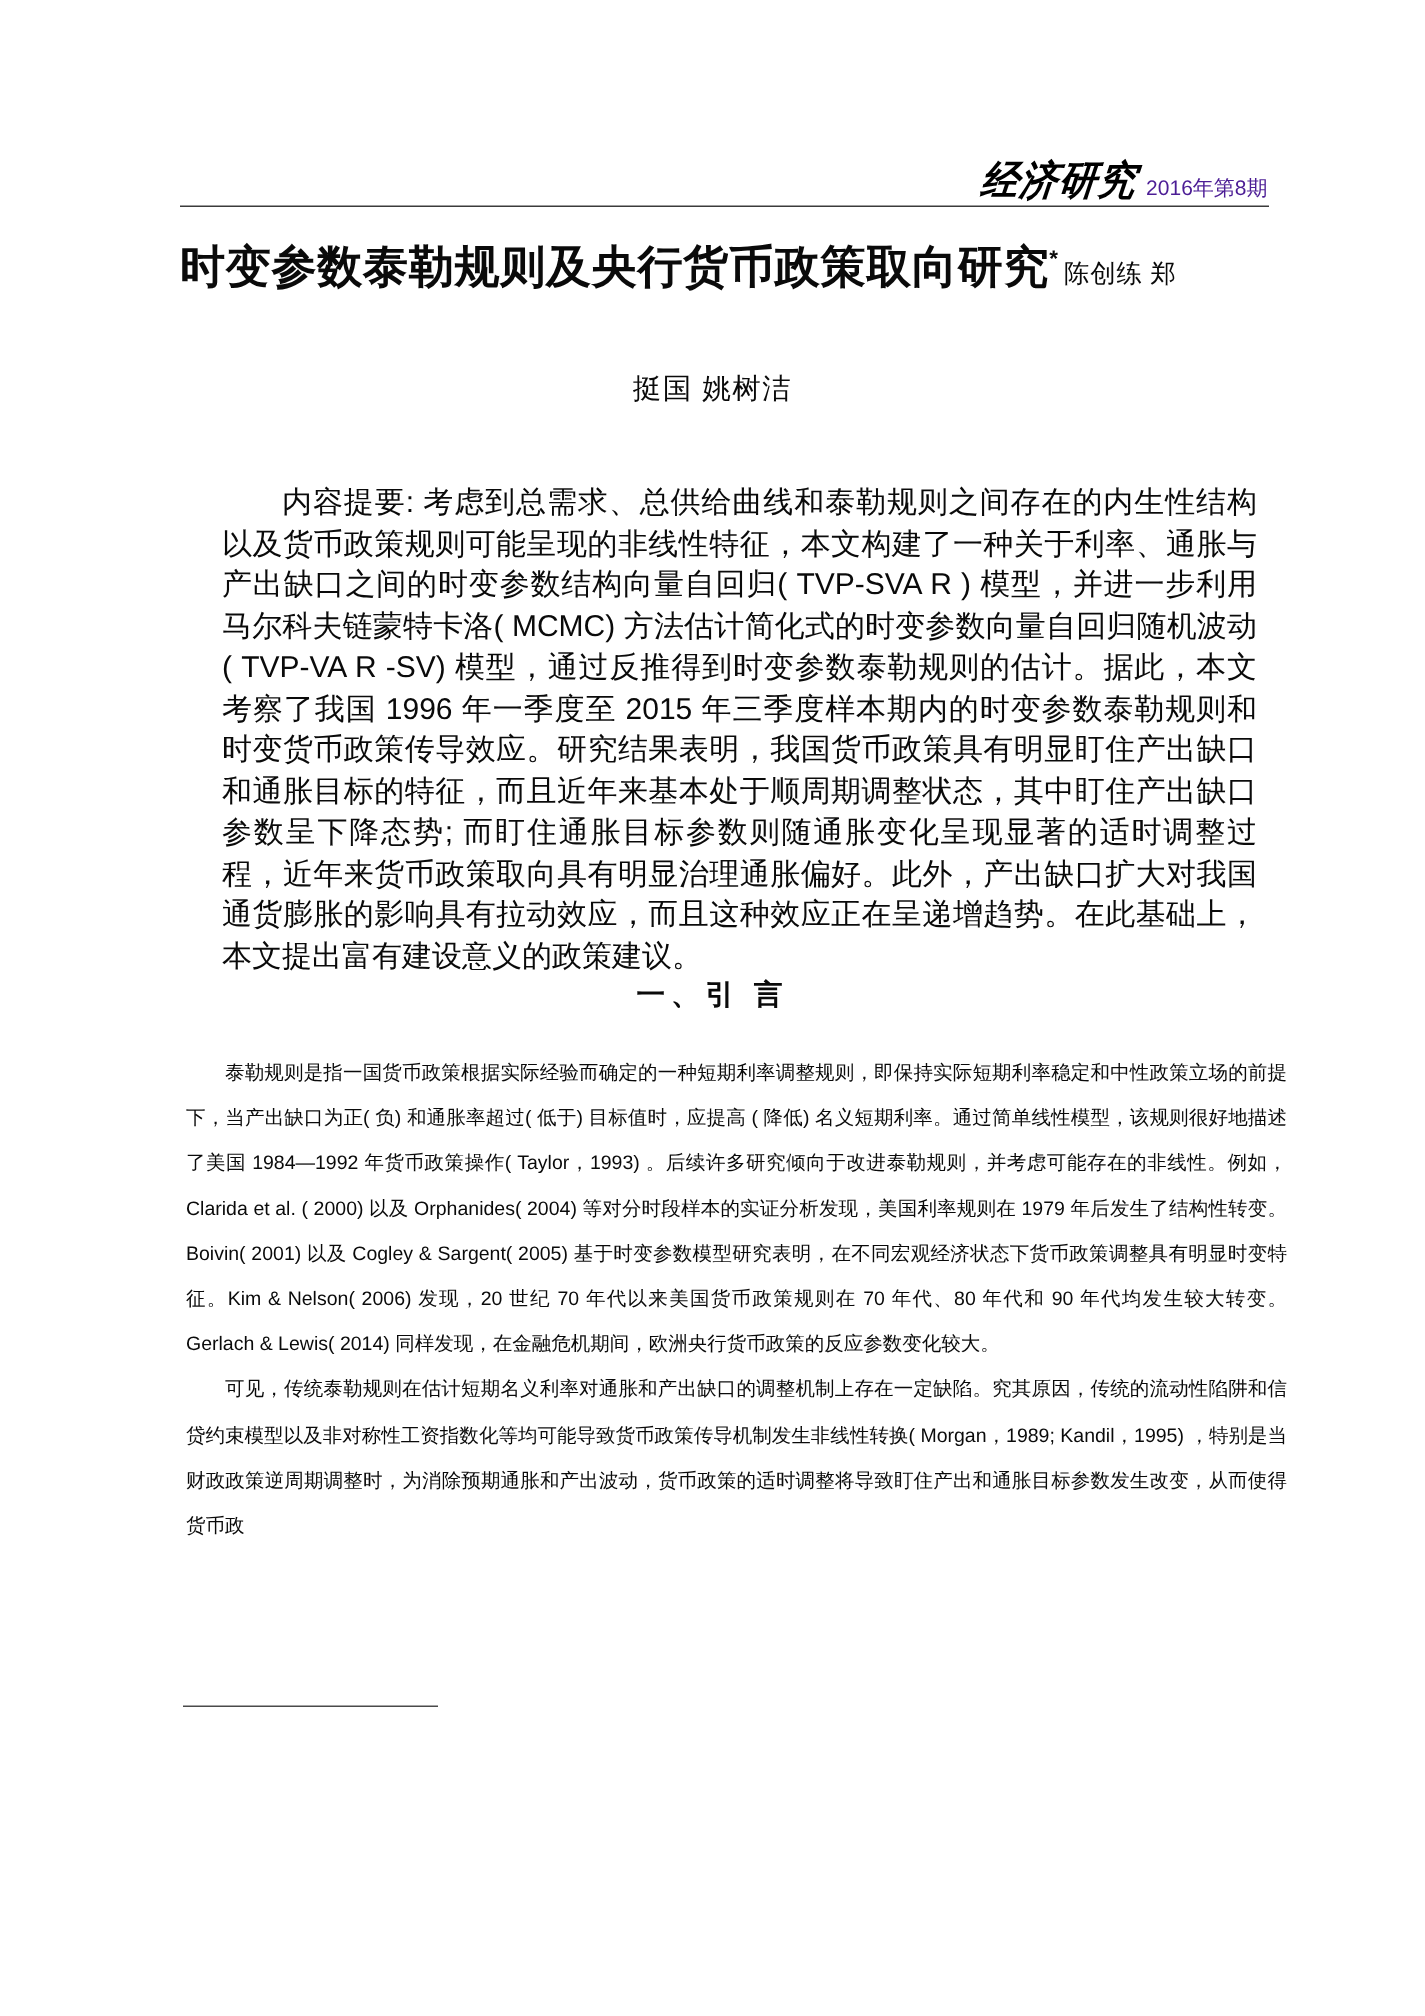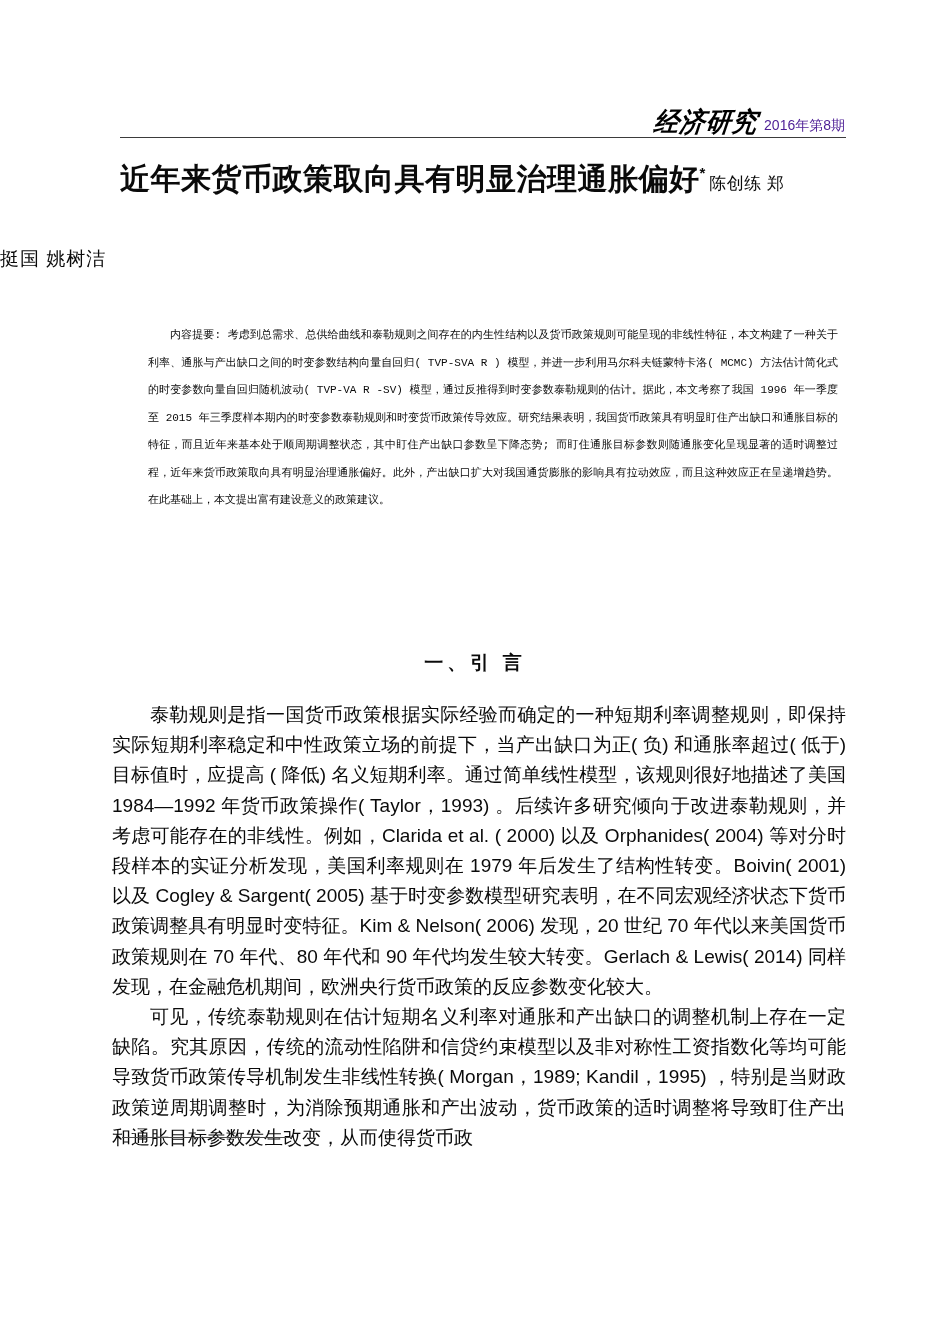--- a/index.html
+++ b/index.html
@@ -88,36 +88,35 @@
     font-size: 17px;
     margin-left: 4px;
     letter-spacing: 0.5px;
     text-align: right;
   }
   .authors-second {
     position: absolute;
     left: 0;
     top: 246px;
     width: 950px;
-    text-align: left;
+    text-align: center;
     font-size: 19px;
     letter-spacing: 1px;
   }
 
   
   .abstract {
     position: absolute;
     left: 148px;
     top: 322px;
     width: 690px;
-    font-size: 11px;
+    font-size: 20px;
     line-height: 27.5px;
     text-align: justify;
     text-justify: inter-ideograph;
-    font-family: Liberation Mono, monospace;
   }
   .abstract p {
     margin: 0;
   }
   .indent2 {
     text-indent: 2em;
   }
   .keywords {
     position: absolute;
     left: 148px;
@@ -138,24 +137,24 @@
     width: 950px;
     text-align: center;
     font-size: 19px;
     font-weight: bold;
     letter-spacing: 4px;
   }
 
   
   .body-text {
     position: absolute;
-    left: 112px;
+    left: 124px;
     top: 700px;
     width: 734px;
-    font-size: 19px;
+    font-size: 13px;
     line-height: 30.2px;
     text-align: justify;
     text-justify: inter-ideograph;
   }
   .body-text p {
     margin: 0;
     text-indent: 2em;
   }
 
   
@@ -173,21 +172,21 @@
 
 <div class="page">
 
   <div class="masthead">
     <span class="journal-logo">经济研究</span>
     <span class="issue-line">2016年第8期</span>
   </div>
   <div class="masthead-rule"></div>
 
   <div class="title-line">
-    <span class="title-main">近年来货币政策取向具有明显治理通胀偏好</span>
+    <span class="title-main">时变参数泰勒规则及央行货币政策取向研究</span>
     <span class="title-star">*</span>
     <span class="authors-inline">陈创练 郑</span>
   </div>
 
   <div class="authors-second">挺国 姚树洁</div>
 
   <div class="abstract">
     <p class="indent2">内容提要: 考虑到总需求、总供给曲线和泰勒规则之间存在的内生性结构以及货币政策规则可能呈现的非线性特征，本文构建了一种关于利率、通胀与产出缺口之间的时变参数结构向量自回归( TVP-SVA R ) 模型，并进一步利用马尔科夫链蒙特卡洛( MCMC) 方法估计简化式的时变参数向量自回归随机波动( TVP-VA R -SV) 模型，通过反推得到时变参数泰勒规则的估计。据此，本文考察了我国 1996 年一季度至 2015 年三季度样本期内的时变参数泰勒规则和时变货币政策传导效应。研究结果表明，我国货币政策具有明显盯住产出缺口和通胀目标的特征，而且近年来基本处于顺周期调整状态，其中盯住产出缺口参数呈下降态势; 而盯住通胀目标参数则随通胀变化呈现显著的适时调整过程，近年来货币政策取向具有明显治理通胀偏好。此外，产出缺口扩大对我国通货膨胀的影响具有拉动效应，而且这种效应正在呈递增趋势。在此基础上，本文提出富有建设意义的政策建议。</p>
   </div>
 

